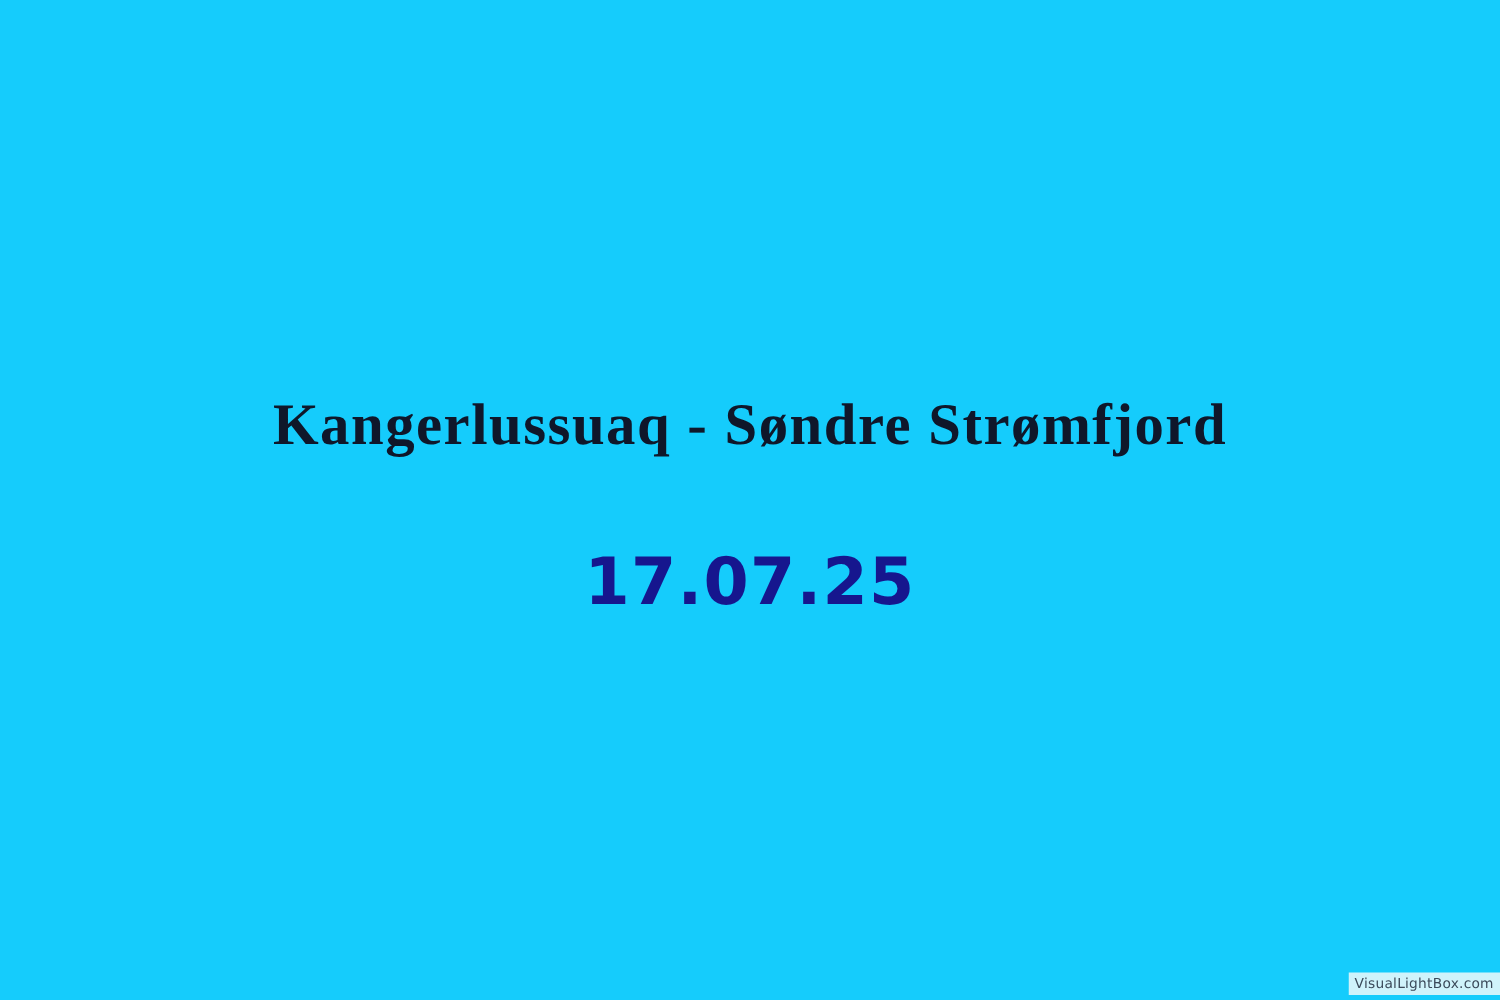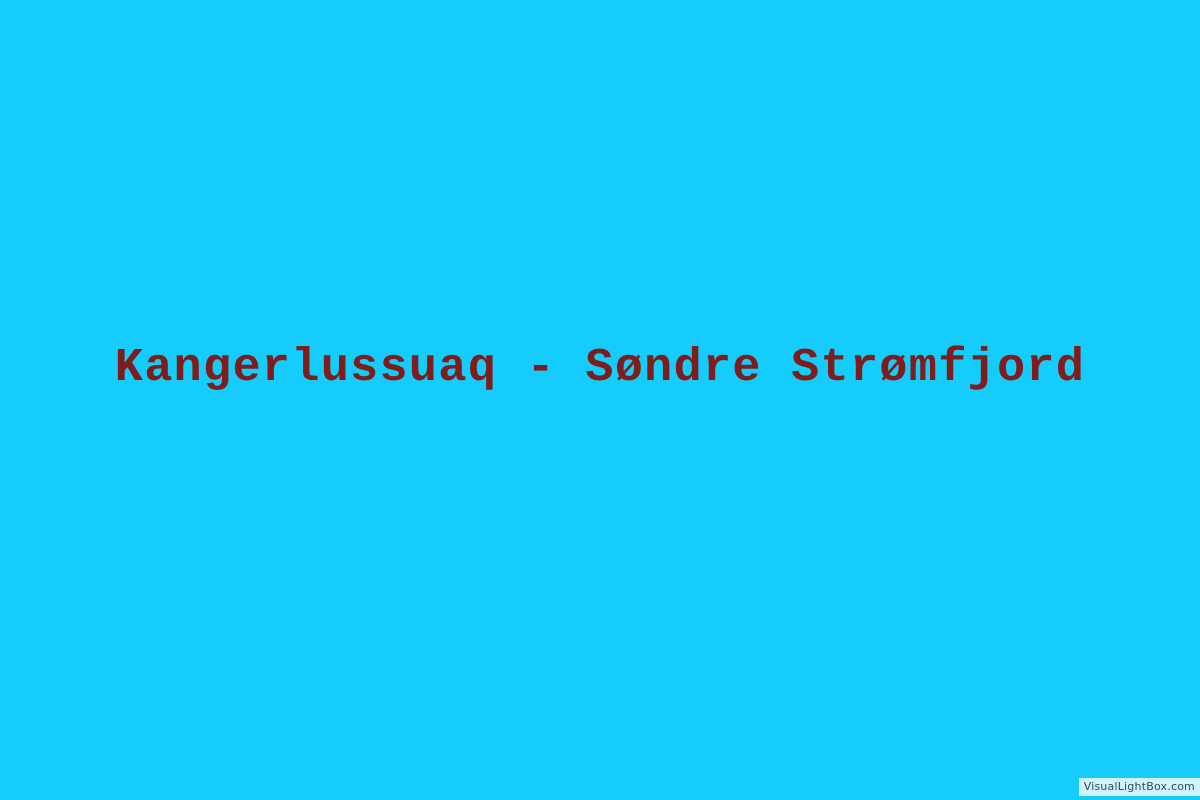--- a/index.html
+++ b/index.html
@@ -31,22 +31,22 @@
     height: 800px;
     display: flex;
     flex-direction: column;
     align-items: center;
     justify-content: center;
     text-align: center;
     user-select: none;
   }
 
   .title-line {
-    color: #7f1d1d;
-    font-family: Liberation Mono, monospace;
+    color: #0f172a;
+    font-family: Liberation Serif, serif;
     font-weight: bold;
     font-size: 49px;
     line-height: 70px;
     letter-spacing: 0.5px;
     white-space: nowrap;
     text-rendering: geometricPrecision;
   }
 
   #title-line-1 {
     font-size: 47px;
@@ -92,18 +92,19 @@
 
 <div id="slide">
 
   <div id="caption-block">
 
     <div class="title-line" id="title-line-1">Kangerlussuaq - Søndre Strømfjord</div>
 
 
     <div id="caption-gap"></div>
 
+    <div id="date-line">17.07.25</div>
 
   </div>
 
   <div id="watermark">VisualLightBox.com</div>
 
 </div>
 
 </body></html>

